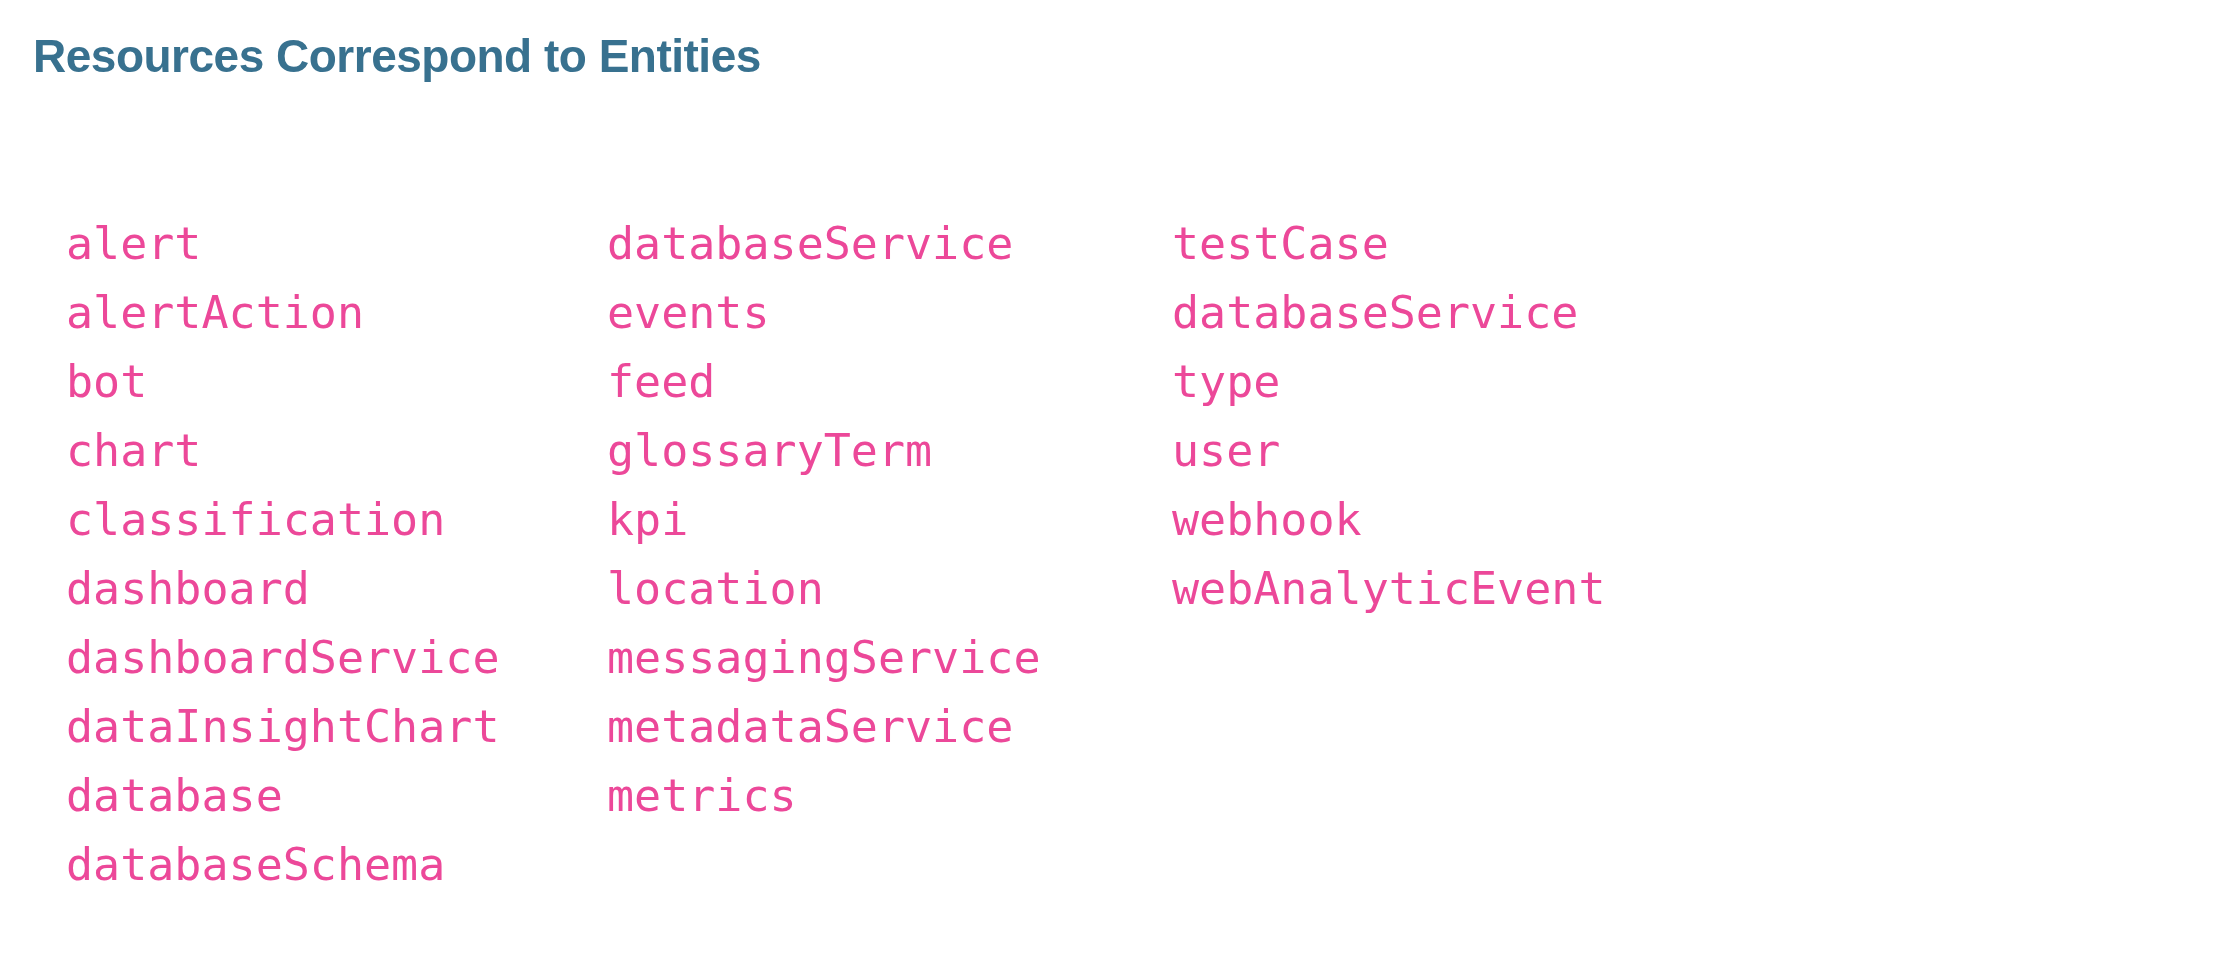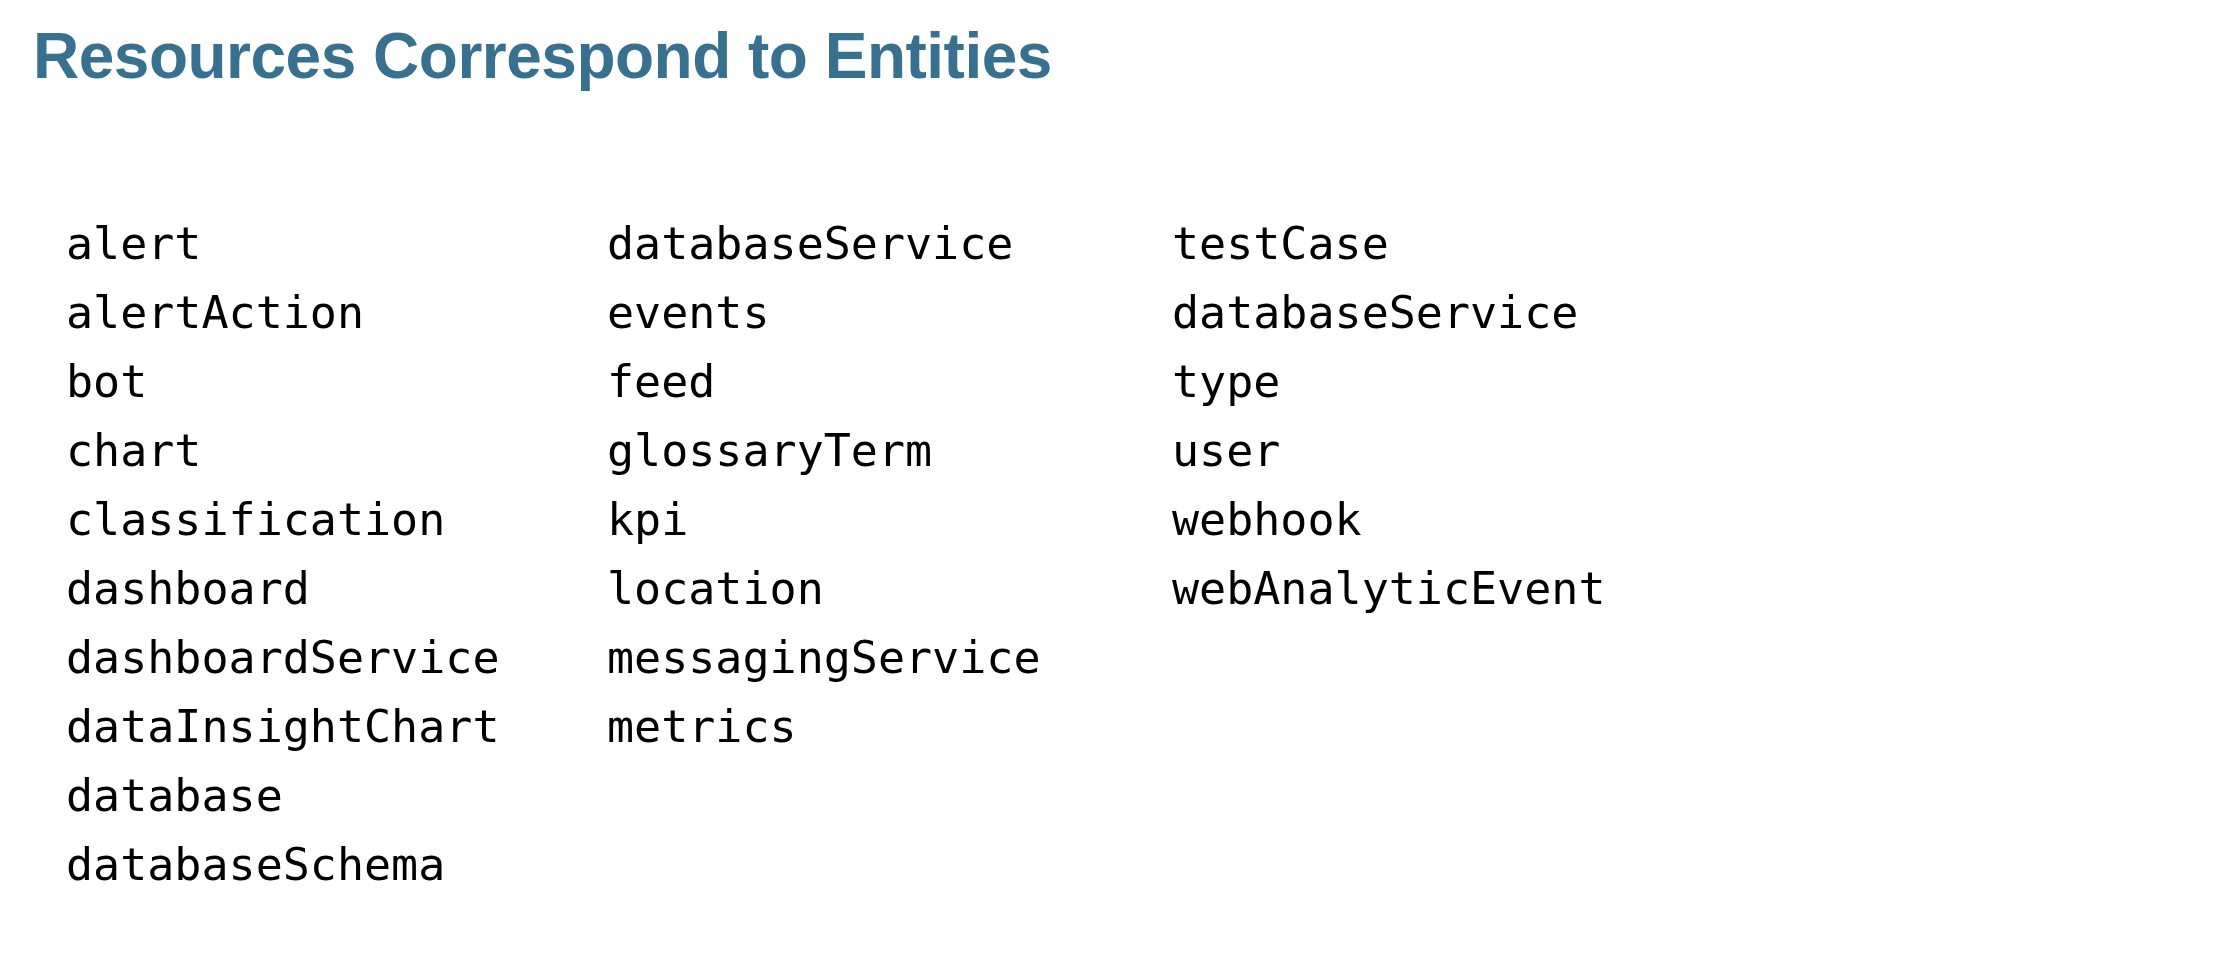--- a/index.html
+++ b/index.html
@@ -13,35 +13,35 @@
     height: 974px;
     overflow: hidden;
     font-family: "Liberation Sans", sans-serif;
   }
   .page {
     width: 100%;
     height: 100%;
   }
   .page-title {
     margin: 14px 0 0 33px;
-    font-size: 64px;
+    font-size: 46px;
     line-height: 85px;
     font-weight: 600;
     letter-spacing: -0.5px;
     color: #38718F;
     font-family: "Liberation Sans", sans-serif;
   }
   .resource-grid {
     display: grid;
     grid-template-columns: 541px 565px 530px auto;
     margin: 110px 0 0 66px;
     font-family: "DejaVu Sans Mono", "Liberation Mono", monospace;
     font-size: 45px;
     line-height: 69px;
-    color: #000000;
+    color: #ec4899;
   }
   .resource-column {
     white-space: nowrap;
   }
   .resource-item {
     height: 69px;
   }
 </style>
 </head>
 <body>
@@ -63,20 +63,21 @@
         <div class="resource-item">databaseSchema</div>
       </div>
     <div class="resource-column">
         <div class="resource-item">databaseService</div>
         <div class="resource-item">events</div>
         <div class="resource-item">feed</div>
         <div class="resource-item">glossaryTerm</div>
         <div class="resource-item">kpi</div>
         <div class="resource-item">location</div>
         <div class="resource-item">messagingService</div>
+        <div class="resource-item">metadataService</div>
         <div class="resource-item">metrics</div>
       </div>
     <div class="resource-column">
         <div class="resource-item">testCase</div>
         <div class="resource-item">databaseService</div>
         <div class="resource-item">type</div>
         <div class="resource-item">user</div>
         <div class="resource-item">webhook</div>
         <div class="resource-item">webAnalyticEvent</div>
       </div>

